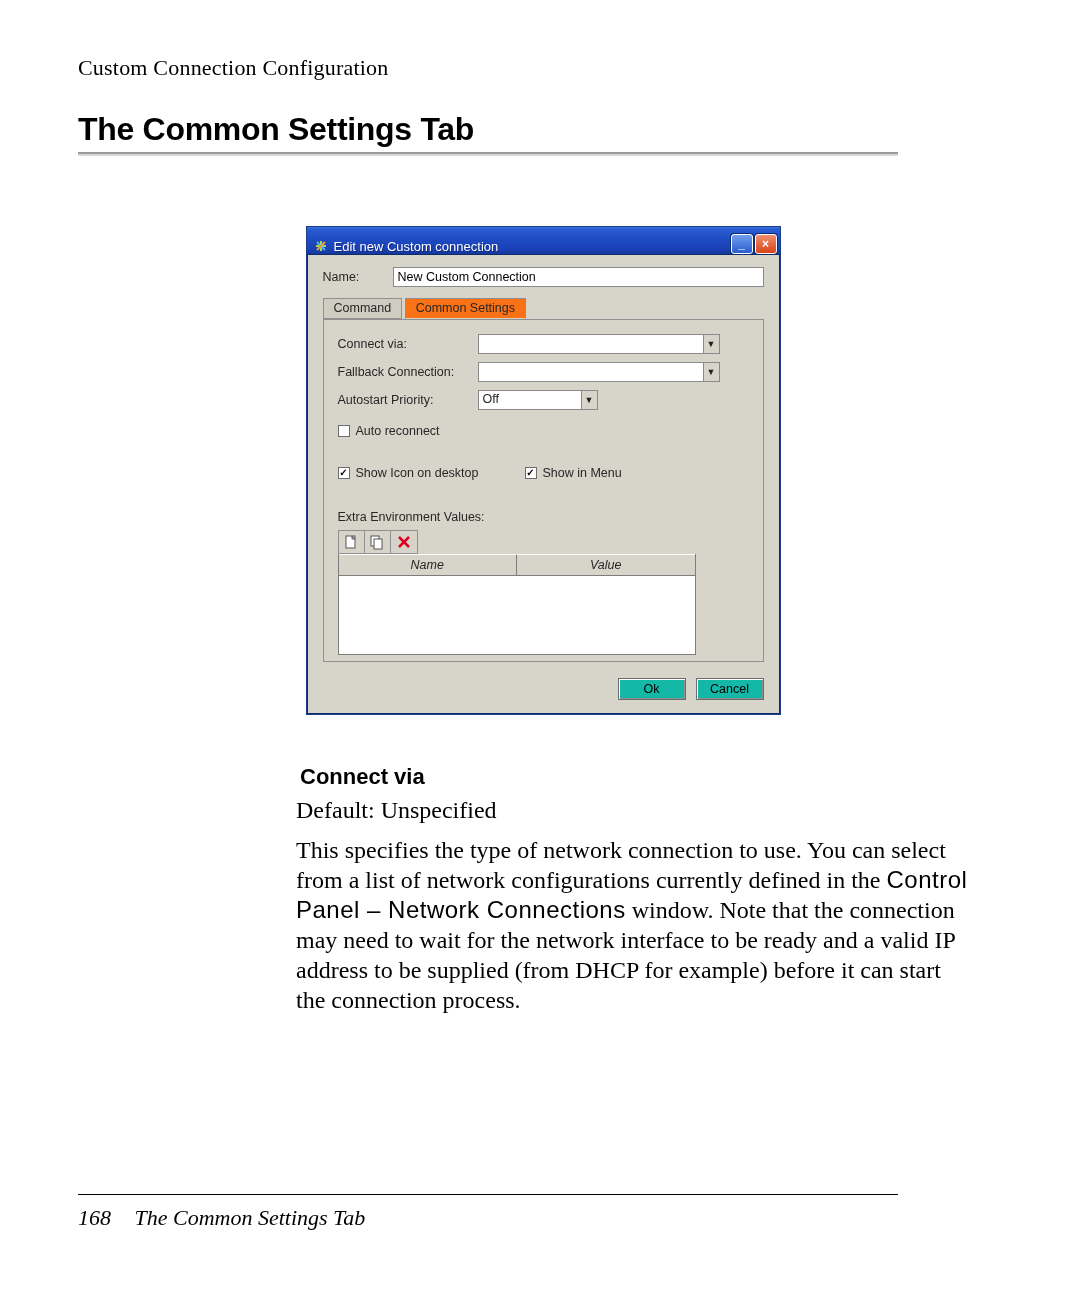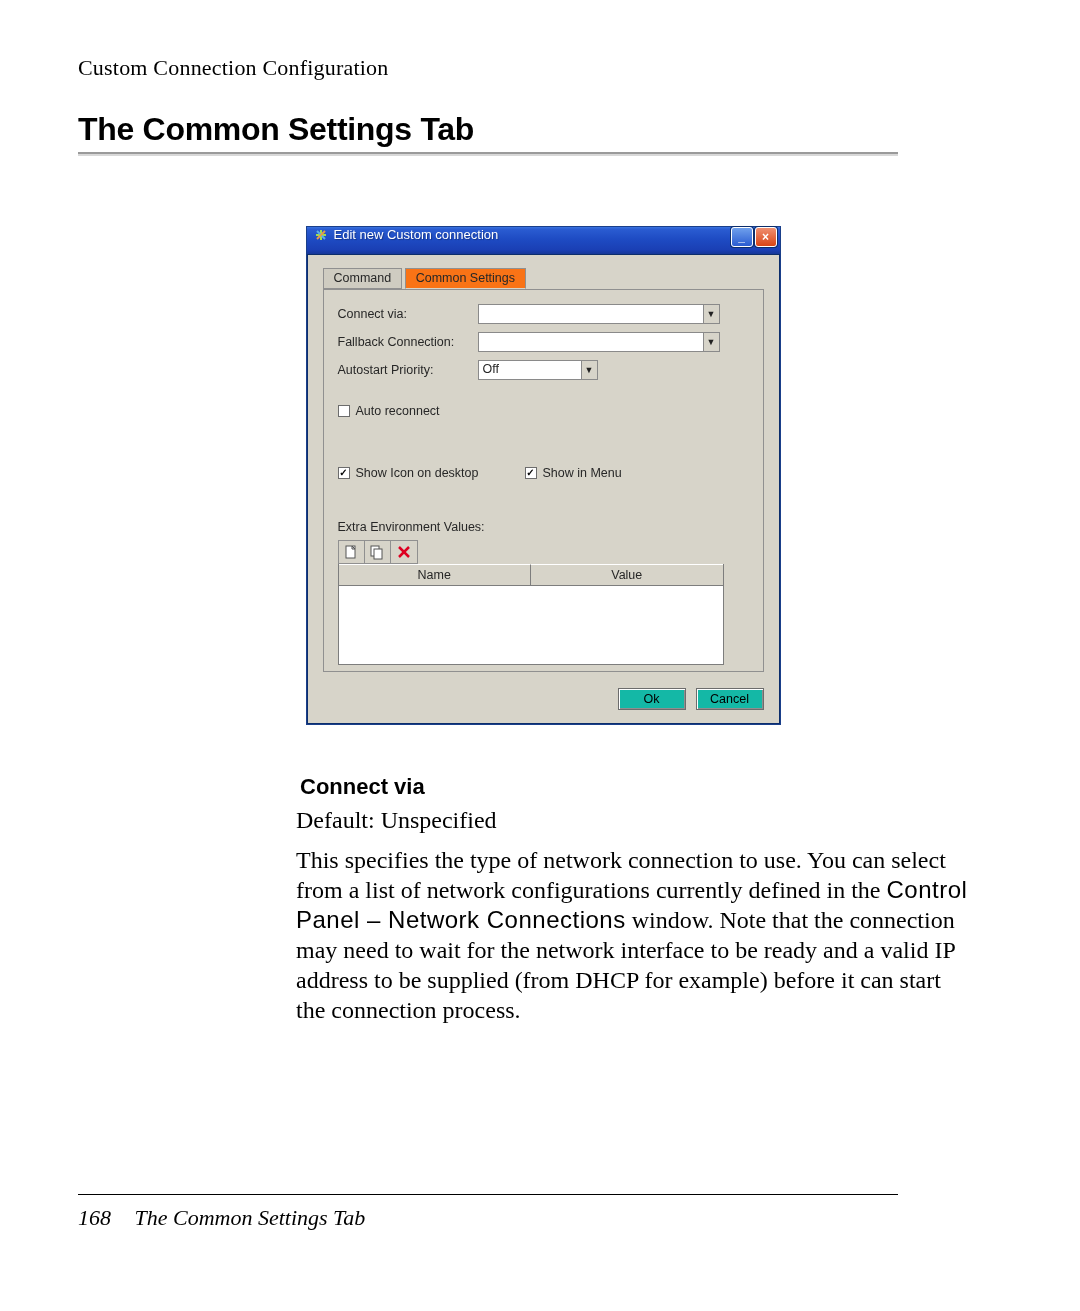--- a/index.html
+++ b/index.html
@@ -42,21 +42,21 @@
     font-family: "Segoe UI", Tahoma, Arial, sans-serif;
     font-size: 13px;
     border: 1px solid #1a3f8a;
     background: #d7d4c9;
     box-shadow: 0 0 0 1px #0c2d6b inset;
   }
   .titlebar {
     height: 28px;
     background: linear-gradient(to bottom, #3a74e0 0%, #2a5cd1 8%, #1e4bc3 45%, #1a3fb4 85%, #163798 100%);
     display: flex;
-    align-items: flex-start;
+    align-items: flex-end;
     color: #fff;
     font-size: 13px;
     padding: 0 3px 0 6px;
     border-bottom: 1px solid #0c2d6b;
   }
   .titlebar .app-icon {
     width: 16px; height: 16px;
     display: inline-flex; align-items: center; justify-content: center;
     margin-right: 5px;
   }
@@ -118,39 +118,40 @@
     font-size:12.5px; padding:1px 18px 1px 4px;
   }
   .sel .arrow {
     position:absolute; right:0; top:0; width:16px; height:100%;
     background:#d7d4c9; border-left:1px solid #8a8a8a;
     display:flex; align-items:center; justify-content:center;
     font-size:9px; color:#222;
   }
   .sel.wide { width: 242px; }
   .sel.med { width: 120px; }
-  .cb-row { display:flex; align-items:center; margin:24px 0; font-size:12.5px; }
+  .cb-row { display:flex; align-items:center; margin:14px 0; font-size:12.5px; }
   .cb { width:12px; height:12px; border:1px solid #6c6c6c; background:#fff; margin-right:6px; display:inline-flex; align-items:center; justify-content:center; font-size:10px; line-height:1; }
   .cb.checked::after { content:"✓"; font-weight:bold; color:#000; font-size:10px; }
   .inline-cbs { display:flex; gap:46px; margin-top:4px; margin-bottom:16px; }
   .env-label { font-size:12.5px; margin-bottom:6px; }
   .toolbar {
     display:flex; gap:0;
     border:1px solid #909090; width:max-content;
     background:#d7d4c9;
   }
   .toolbar .tbtn {
     width:26px; height:22px; display:inline-flex; align-items:center; justify-content:center;
     border-right:1px solid #909090;
   }
   .toolbar .tbtn:last-child { border-right:none; }
   .env-table {
     border:1px solid #7d7d7d; border-top:none;
     background:#fff;
-    width: 386px;
+    width: 358px;
+    font-style: italic;
   }
   .env-head { display:flex; background:#d7d4c9; border-bottom:1px solid #7d7d7d; }
   .env-head .th {
     flex:1; text-align:center; font-size:12.5px; padding:3px 0;
     border-right:1px solid #7d7d7d; background:#d7d4c9;
     border-top:1px solid #fff;
   }
   .env-head .th:last-child { border-right:none; }
   .env-body { height:78px; }
 
@@ -211,20 +212,24 @@
         <span class="win-btn">
             <span>_</span>
           </span>
         <span class="win-btn close">
             <span>×</span>
           </span>
       </span>
     </div>
 
     <div class="client">
+      <div class="name-row">
+        <label>Name:</label>
+        <input type="text" value="New Custom Connection" style="">
+      </div>
 
       <div class="tabs-row">
         <span class="tab inactive">Command</span>
         <span class="tab active">Common Settings</span>
       </div>
 
       <div class="tab-panel">
         <div class="field-row">
           <label>Connect via:</label>
           <span class="sel wide">

